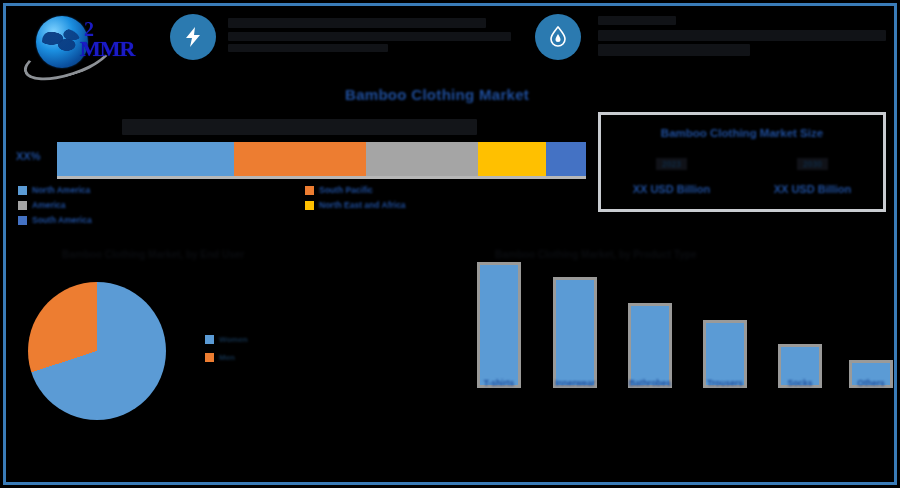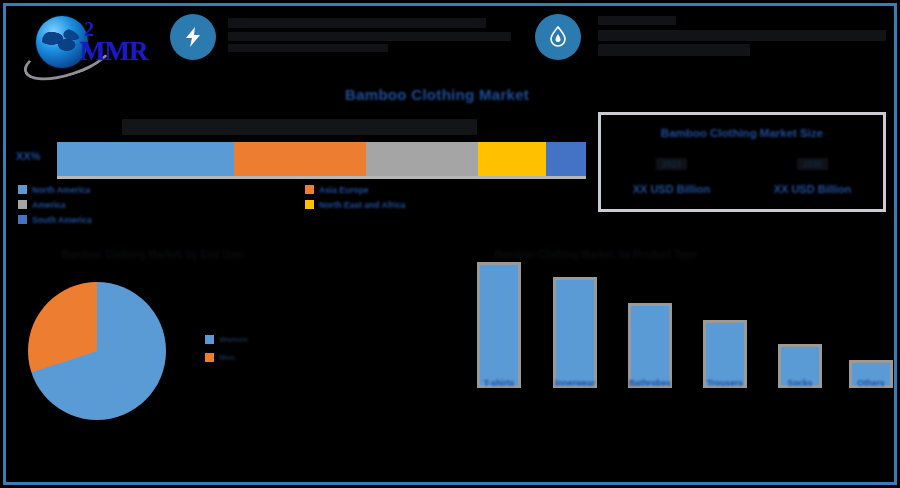--- a/index.html
+++ b/index.html
@@ -39,21 +39,21 @@
   }
   .ring{
     position:absolute;left:4px;top:26px;width:86px;height:30px;
     border:3px solid #8d9196;border-radius:50%;
     transform:rotate(-18deg);
     border-top-color:transparent;border-right-color:transparent;
   }
   .mmr{
     position:absolute;left:62px;top:22px;
     font-family:"Liberation Serif",serif;
-    font-weight:bold;font-size:27px;letter-spacing:-1px;
+    font-weight:bold;font-size:22px;letter-spacing:-1px;
     color:#1b1bc4;
     text-shadow:0 0 1px #0000aa;
   }
   .mmr-2{
     position:absolute;left:66px;top:4px;
     font-family:"Liberation Serif",serif;
     font-weight:bold;font-size:20px;color:#1b1bc4;
   }
 
   .badge{
@@ -93,21 +93,21 @@
   .stack{
     position:absolute;left:57px;top:142px;width:529px;height:34px;
     display:flex;
     box-shadow:0 3px 0 0 #b7b7b7;
   }
   .stack .s{height:100%;}
 
   .legend{
     position:absolute;font-size:8.5px;
   }
-  .legend .row{display:flex;align-items:flex-start;margin-bottom:5px;}
+  .legend .row{display:flex;align-items:flex-end;margin-bottom:5px;}
   .legend .sw{width:9px;height:9px;margin-right:5px;flex:0 0 auto;}
   .legend .lb{
     color:#1f4e9c;font-weight:bold;filter:blur(.9px);white-space:nowrap;
   }
   .legend-left{left:18px;top:185px;}
   .legend-right{left:305px;top:185px;}
 
   
   .panel{
     position:absolute;left:598px;top:112px;width:288px;height:100px;
@@ -241,21 +241,21 @@
     </div>
     <div class="row">
       <span class="sw" style="background:#4472c4;"></span>
       <span class="lb">South America</span>
     </div>
   </div>
 
   <div class="legend legend-right">
     <div class="row">
       <span class="sw" style="background:#ed7d31;"></span>
-      <span class="lb">Asia Europe</span>
+      <span class="lb">South Pacific</span>
     </div>
     <div class="row">
       <span class="sw" style="background:#ffc000;"></span>
       <span class="lb">North East and Africa</span>
     </div>
   </div>
 
   <div class="panel">
     <div class="panel-title">Bamboo Clothing Market Size</div>
 

